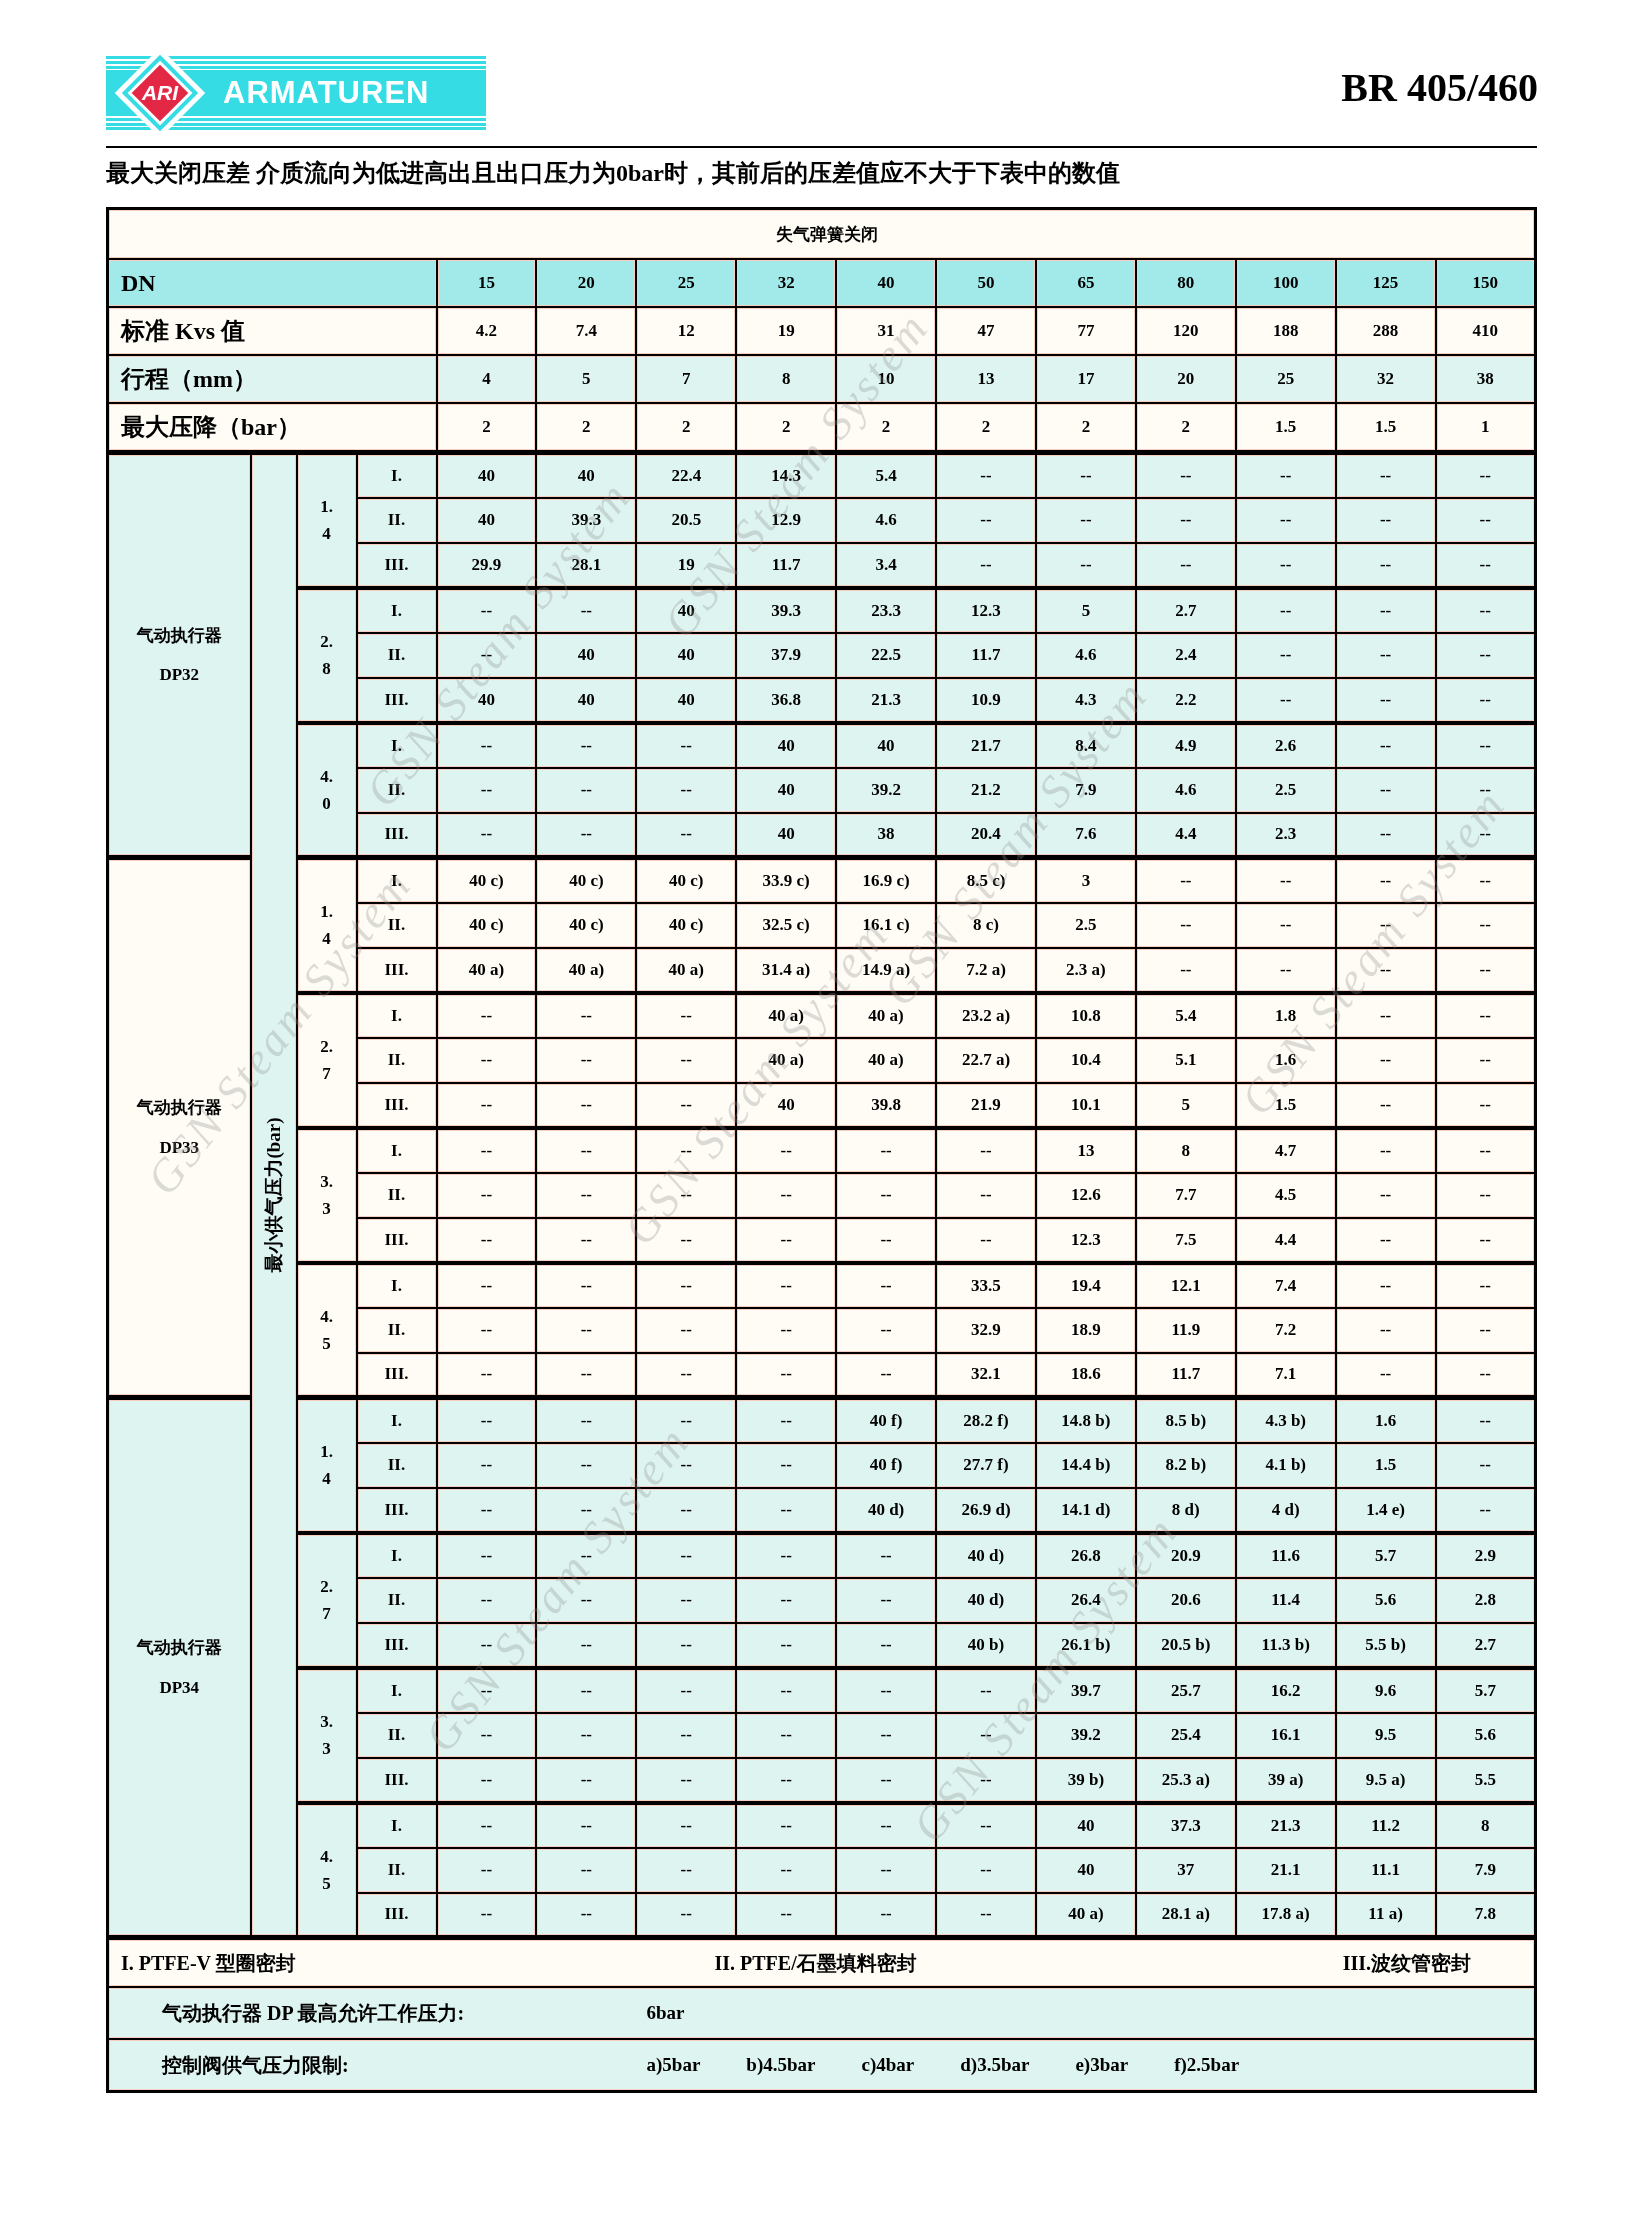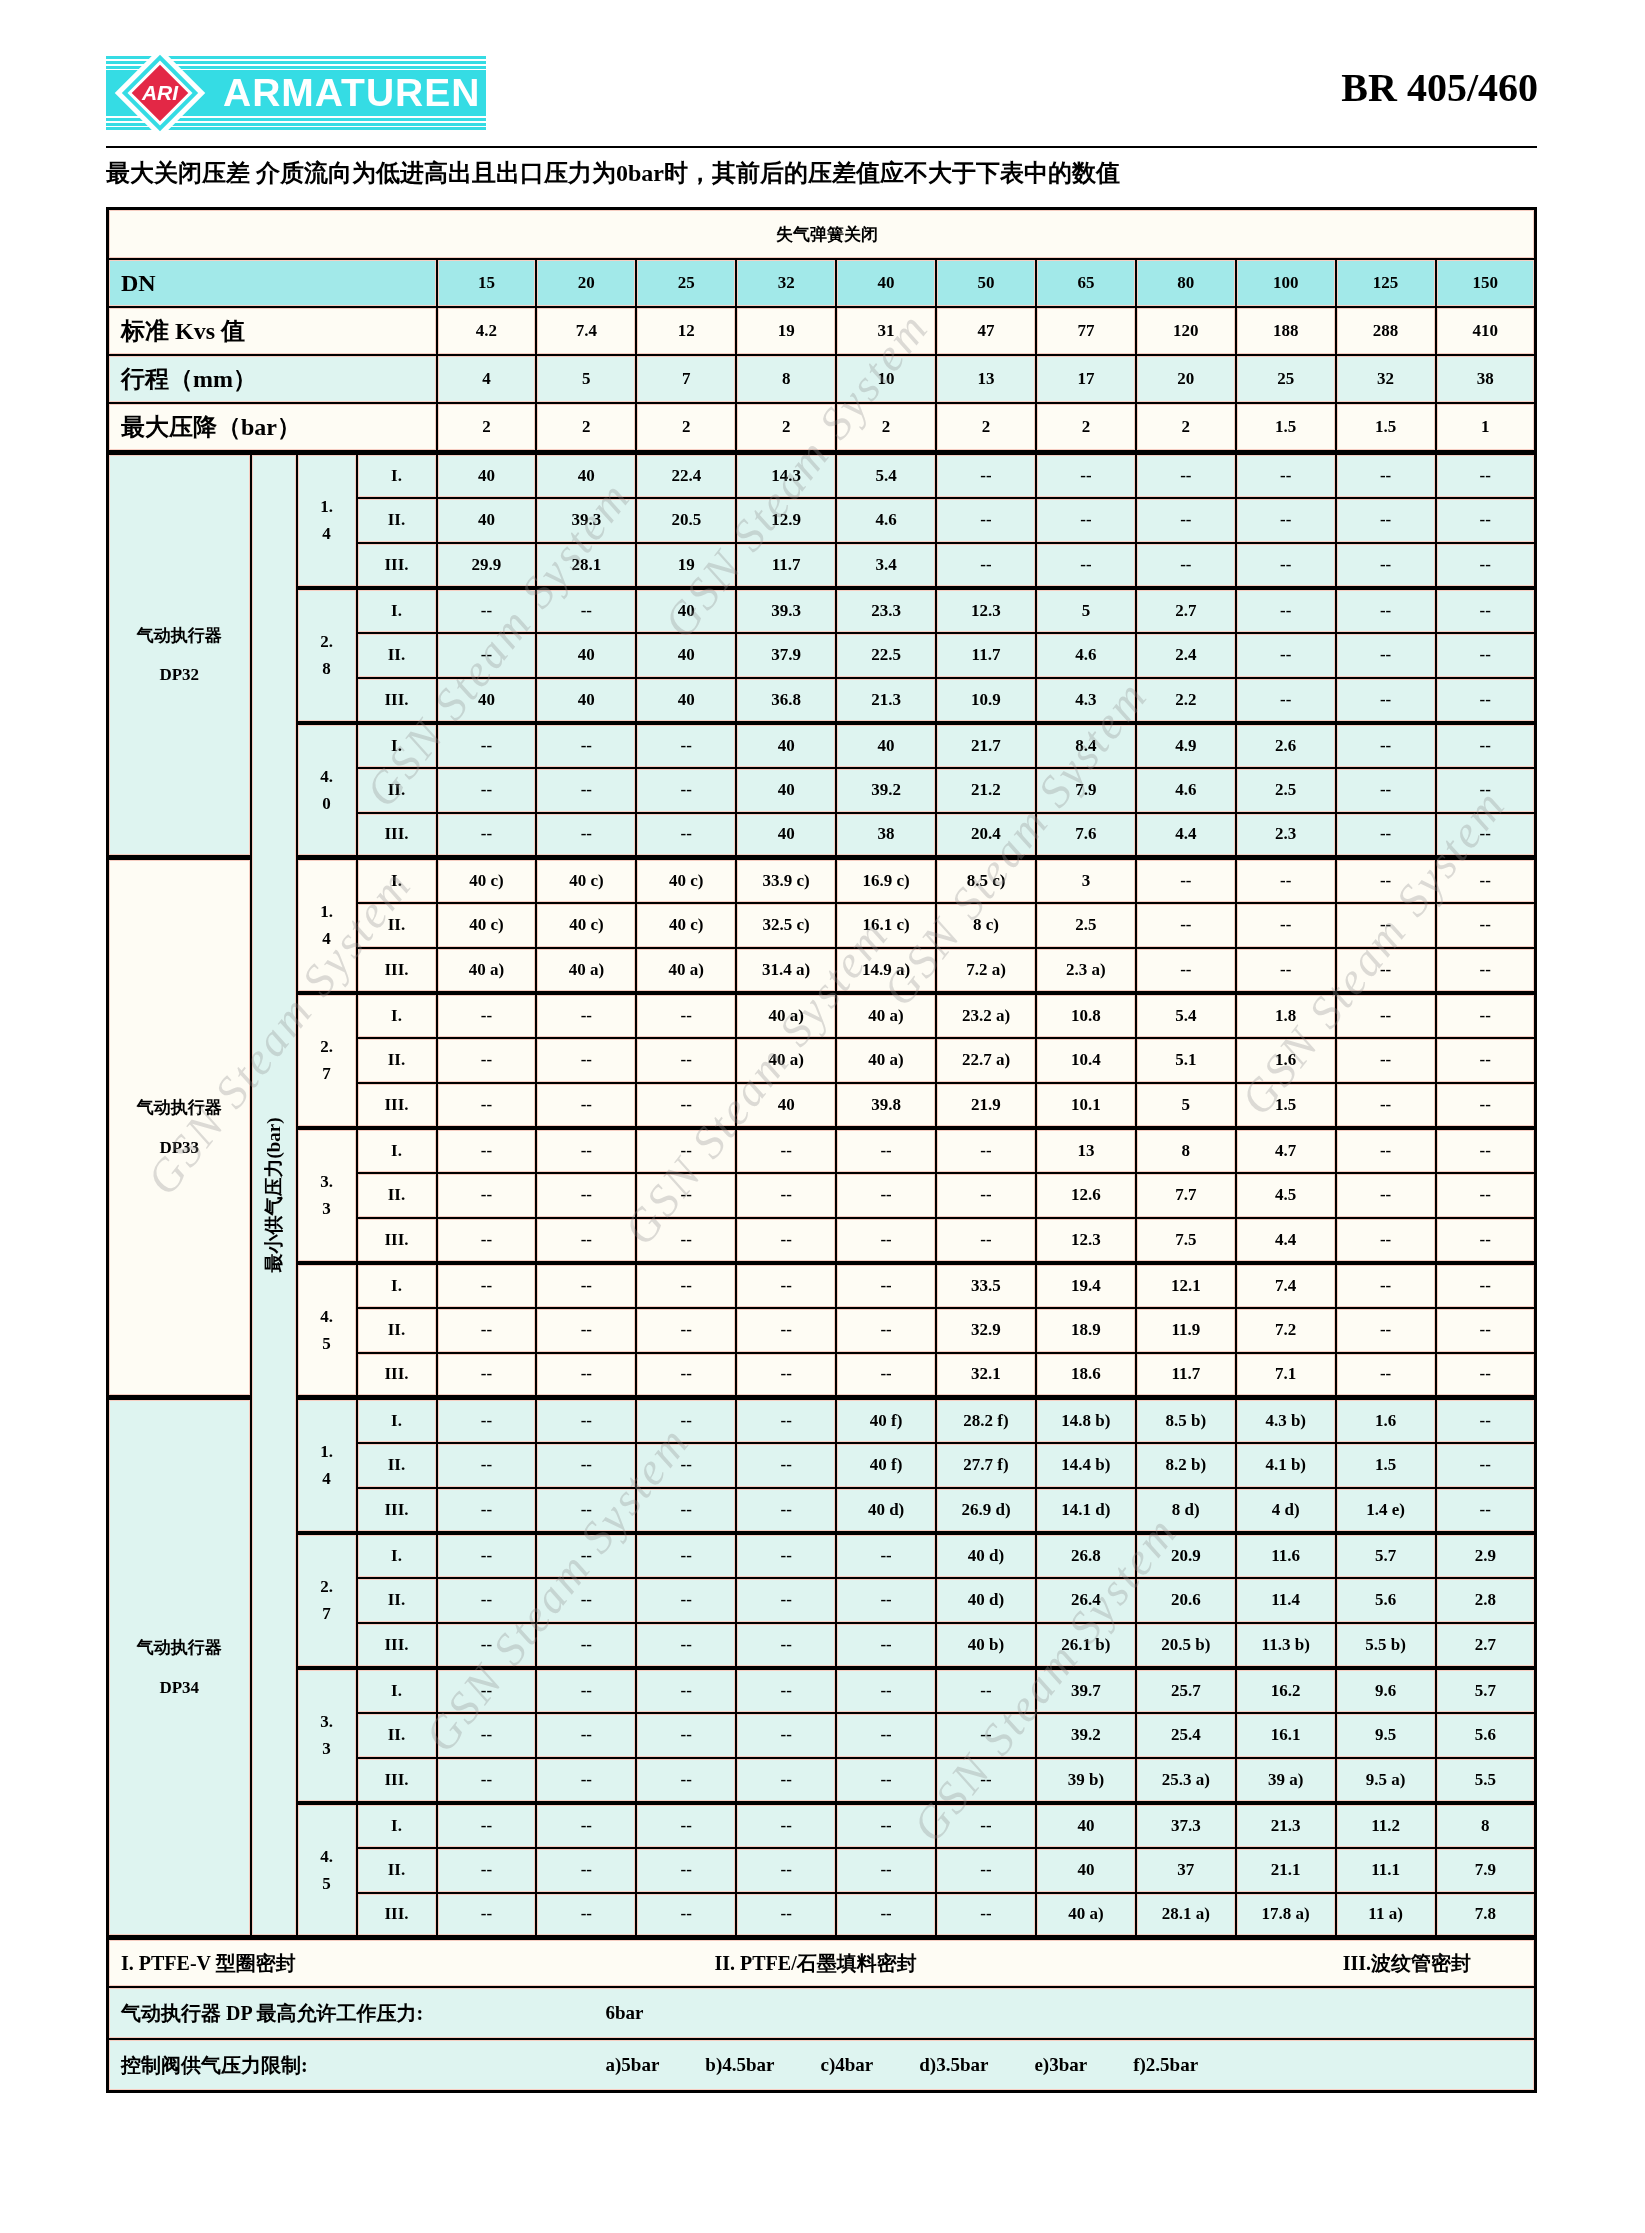--- a/index.html
+++ b/index.html
@@ -5,21 +5,21 @@
   html,body{margin:0;padding:0;background:#888;}
   .page{position:relative;width:1646px;height:2234px;background:#ffffff;margin:0 auto;overflow:hidden;
         font-family:"Liberation Serif","DejaVu Serif",serif;}
   
   .logo-banner{position:absolute;left:106px;top:56px;width:380px;height:74px;background:#35dce4;}
   .stripes{position:absolute;left:0;right:0;height:11px;
            background:repeating-linear-gradient(180deg,#ffffff 0 2px,rgba(0,0,0,0) 2px 5px);}
   .stripes.top{top:3px;}
   .stripes.bottom{bottom:3px;}
   .brand-text{position:absolute;left:117px;top:0;height:74px;line-height:74px;color:#ffffff;
-              font-family:"Liberation Sans","DejaVu Sans",sans-serif;font-weight:bold;font-size:39px;letter-spacing:1px;}
+              font-family:"Liberation Sans","DejaVu Sans",sans-serif;font-weight:bold;font-size:31px;letter-spacing:1px;}
   .diamond{position:absolute;left:10px;top:-7px;width:88px;height:88px;}
   .diamond .sq{position:absolute;left:50%;top:50%;}
   .d1{width:64px;height:64px;margin:-32px 0 0 -32px;background:#ffffff;transform:rotate(45deg);}
   .d2{width:54px;height:54px;margin:-27px 0 0 -27px;background:#35dce4;transform:rotate(45deg);}
   .d3{width:46px;height:46px;margin:-23px 0 0 -23px;background:#ffffff;transform:rotate(45deg);}
   .d4{width:40px;height:40px;margin:-20px 0 0 -20px;background:#e32846;transform:rotate(45deg);}
   .ari-text{position:absolute;left:0;top:0;width:88px;height:88px;line-height:88px;text-align:center;
             color:#ffffff;font-weight:bold;font-style:italic;font-size:21px;
             font-family:"Liberation Sans","DejaVu Sans",sans-serif;}
   .doc-code{position:absolute;right:108px;top:64px;font-weight:bold;font-size:40px;color:#000;}
@@ -49,21 +49,21 @@
   .seal-cell{font-size:18px;}
   tr.sep-press > td{border-top-width:4px;}
   tr.sep-group > td{border-top-width:5px;}
   .row-legend td{height:46px;padding:0;}
   .legend-flex{display:flex;width:100%;}
   .legend-flex span{font-size:20px;font-weight:bold;}
   .legend-1{width:42%;text-align:left;padding-left:12px;}
   .legend-2{width:40%;text-align:left;}
   .legend-3{width:18%;text-align:center;}
   .row-foot td{height:50px;padding:0;}
-  .foot-flex{display:flex;width:100%;align-items:center;}
+  .foot-flex{display:flex;width:100%;align-items:center;margin-left:41px;}
   .foot-label{width:34%;text-align:left;padding-left:12px;font-size:20px;font-weight:bold;}
   .foot-vals{display:flex;gap:46px;font-size:19px;font-weight:bold;}
 </style>
 </head>
 <body>
 
 <div class="page">
 
   <div class="logo-banner">
     <div class="stripes top"></div>

